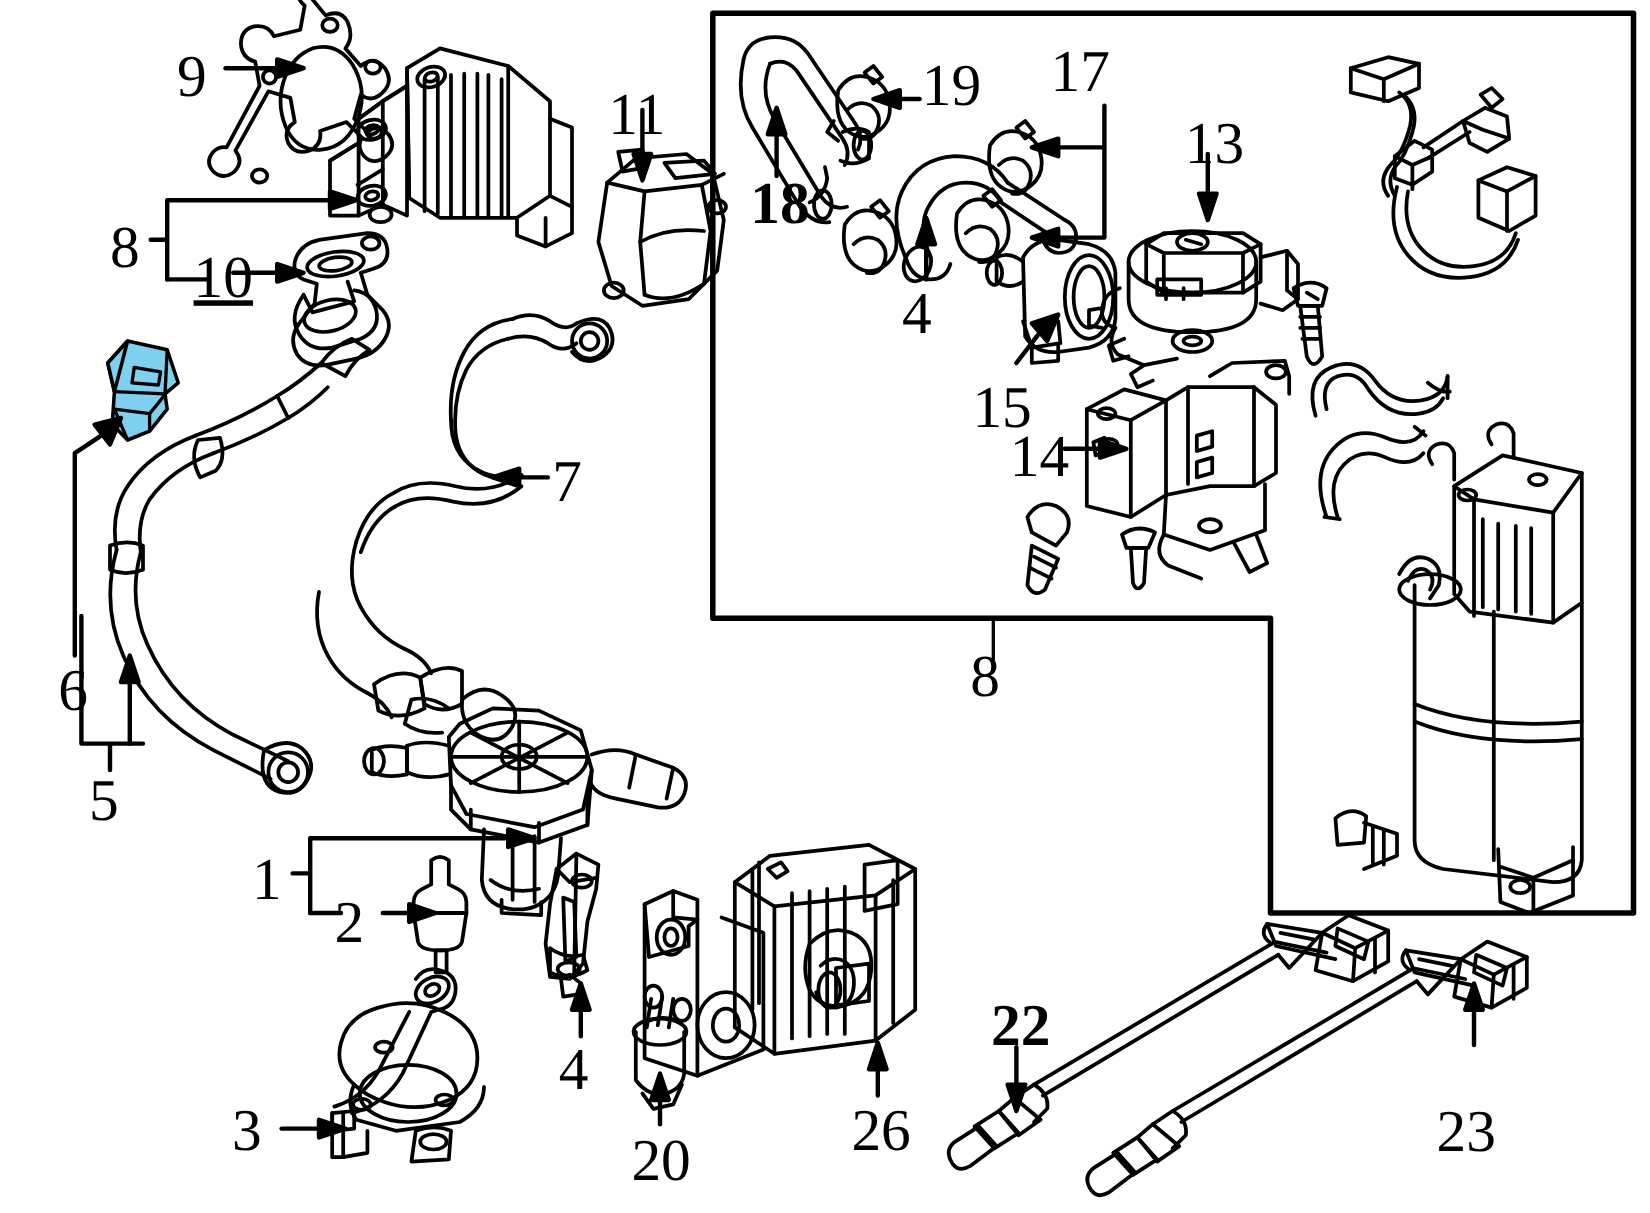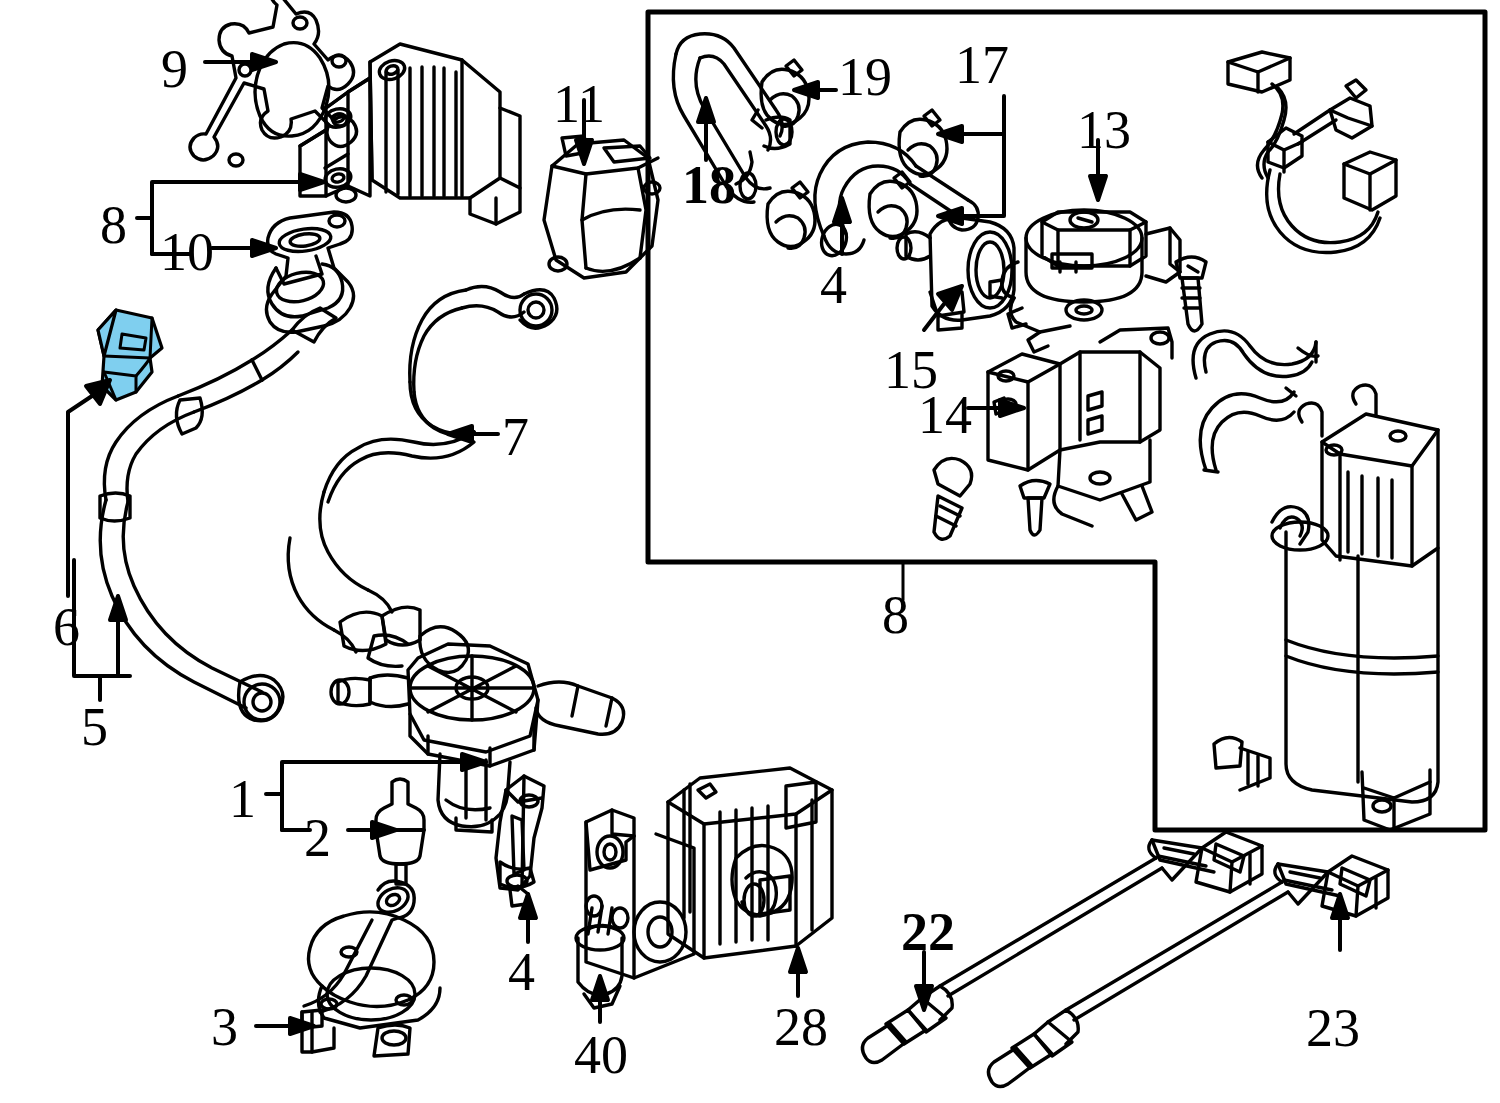--- a/index.html
+++ b/index.html
@@ -507,28 +507,28 @@
 
   <div class="callout n" style="left:229px;top:772px;">1</div>
   <div class="callout n" style="left:304px;top:811px;">2</div>
   <div class="callout n" style="left:211px;top:1000px;">3</div>
   <div class="callout n" style="left:508px;top:945px;">4</div>
   <div class="callout n" style="left:81px;top:700px;">5</div>
   <div class="callout n" style="left:53px;top:600px;">6</div>
   <div class="callout n" style="left:502px;top:410px;">7</div>
   <div class="callout n" style="left:100px;top:198px;">8</div>
   <div class="callout n" style="left:161px;top:42px;">9</div>
-  <div class="callout n" style="left:160px;top:225px;">10</div>
+  <div class="callout n" style="left:176px;top:225px;text-decoration:underline;">10</div>
   <div class="callout n" style="left:553px;top:60px;margin-top:17px;">11</div>
   <div class="callout n" style="left:882px;top:588px;">8</div>
   <div class="callout n" style="left:1077px;top:103px;">13</div>
   <div class="callout n" style="left:918px;top:388px;">14</div>
   <div class="callout n" style="left:884px;top:320px;margin-top:23px;">15</div>
   <div class="callout n" style="left:820px;top:258px;">4</div>
   <div class="callout n" style="left:955px;top:38px;">17</div>
   <div class="callout n" style="left:682px;top:158px;font-weight:bold;">18</div>
   <div class="callout n" style="left:838px;top:50px;">19</div>
-  <div class="callout n" style="left:574px;top:1028px;">40</div>
-  <div class="callout n" style="left:774px;top:1000px;">28</div>
+  <div class="callout n" style="left:574px;top:1028px;">20</div>
+  <div class="callout n" style="left:774px;top:1000px;">26</div>
   <div class="callout n" style="left:901px;top:905px;font-weight:bold;">22</div>
   <div class="callout n" style="left:1306px;top:1001px;">23</div>
 
 </div>
 
 </body></html>

